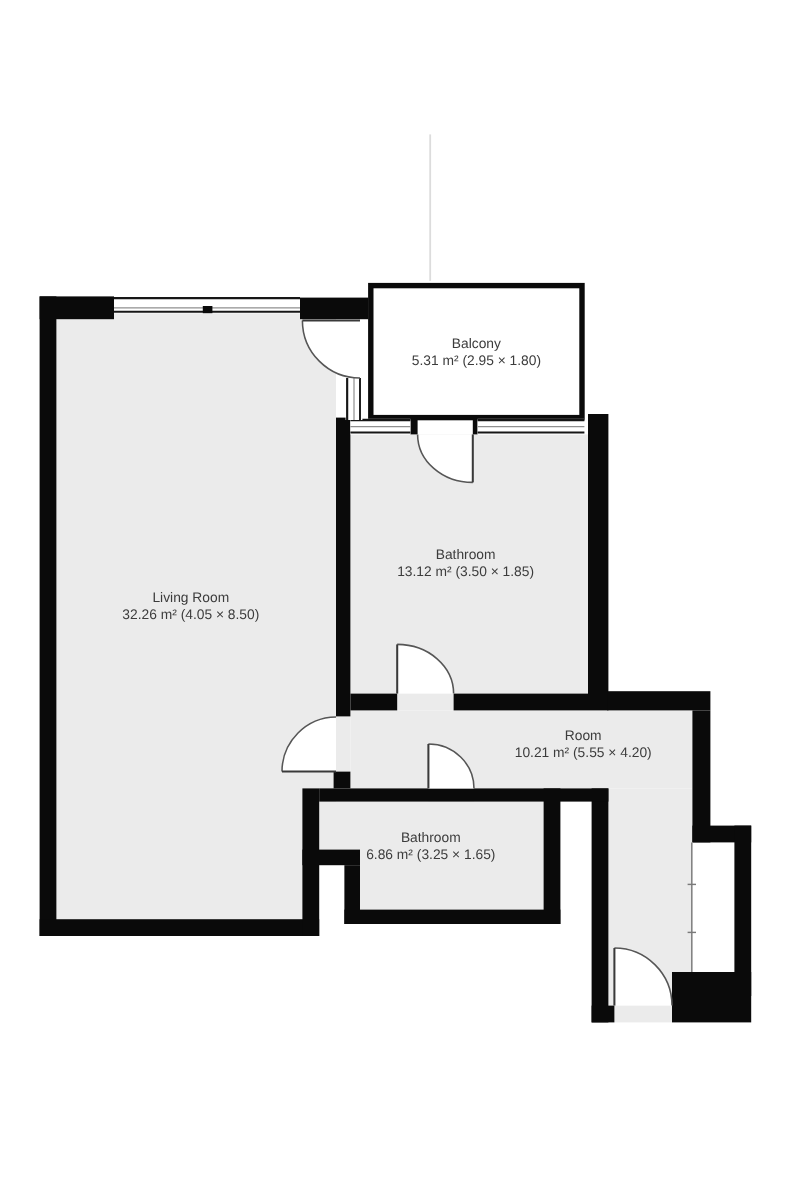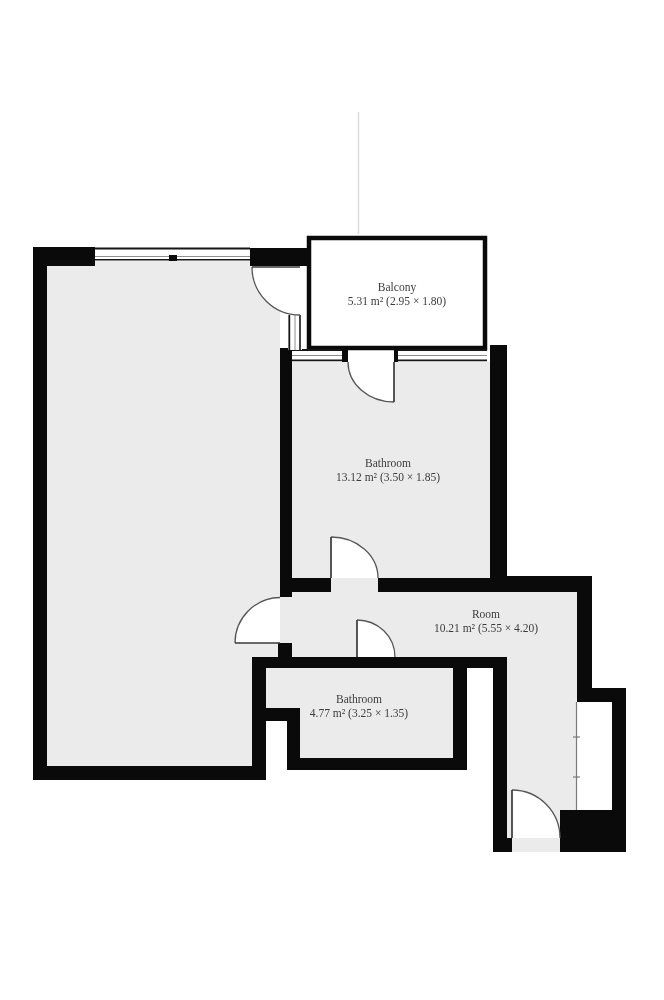--- a/index.html
+++ b/index.html
@@ -28,21 +28,21 @@
   .guide{stroke:#dcdcdc;stroke-width:1.5;fill:none;}
   .room-label{
     position:absolute;
     transform:translate(-50%,-50%);
     text-align:center;
     color:var(--label-color);
     font-size:11.5px;
     line-height:14px;
     white-space:nowrap;
   }
-  .room-label .rname,.room-label .rarea{display:block;font-family:Liberation Serif, serif;}
+  .room-label .rname,.room-label .rarea{display:block;}
 </style>
 </head>
 <body>
 
 <div class="canvas">
 
   <svg class="plan-svg" width="664" height="1000" viewBox="0 0 664 1000">
 
     <path class="guide" d="M358.5 112 V234"></path>
 
@@ -147,30 +147,34 @@
       <path class="leaf" d="M512 790 V838"></path>
     </g>
 
     <g>
       <path class="thinpart" d="M576.5 702 V810"></path>
       <path class="thinpart" d="M573 737 H580"></path>
       <path class="thinpart" d="M573 777 H580"></path>
     </g>
   </svg>
 
+  <div class="room-label" style="left:159px;top:506px">
+    <span class="rname">Living Room</span>
+    <span class="rarea">32.26 m² (4.05 × 8.50)</span>
+  </div>
   <div class="room-label" style="left:388px;top:470px">
     <span class="rname">Bathroom</span>
     <span class="rarea">13.12 m² (3.50 × 1.85)</span>
   </div>
   <div class="room-label" style="left:486px;top:621px">
     <span class="rname">Room</span>
     <span class="rarea">10.21 m² (5.55 × 4.20)</span>
   </div>
   <div class="room-label" style="left:359px;top:706px">
     <span class="rname">Bathroom</span>
-    <span class="rarea">4.77 m² (3.25 × 1.35)</span>
+    <span class="rarea">6.86 m² (3.25 × 1.65)</span>
   </div>
   <div class="room-label" style="left:397px;top:294px">
     <span class="rname">Balcony</span>
     <span class="rarea">5.31 m² (2.95 × 1.80)</span>
   </div>
 
 </div>
 
 </body></html>

